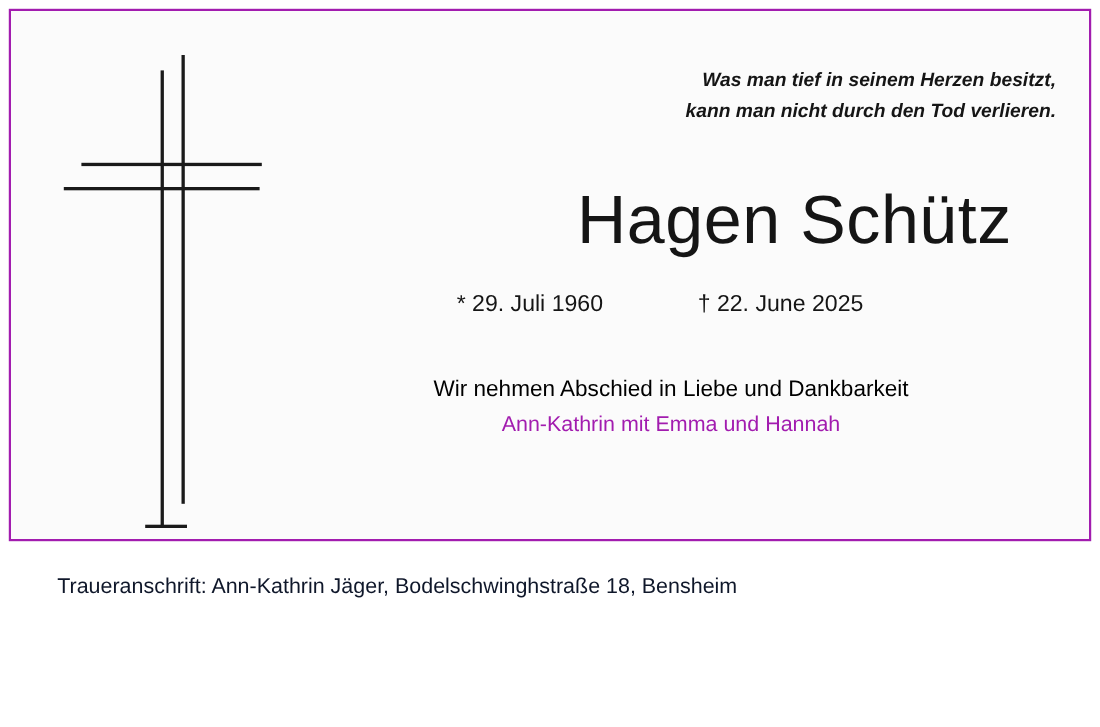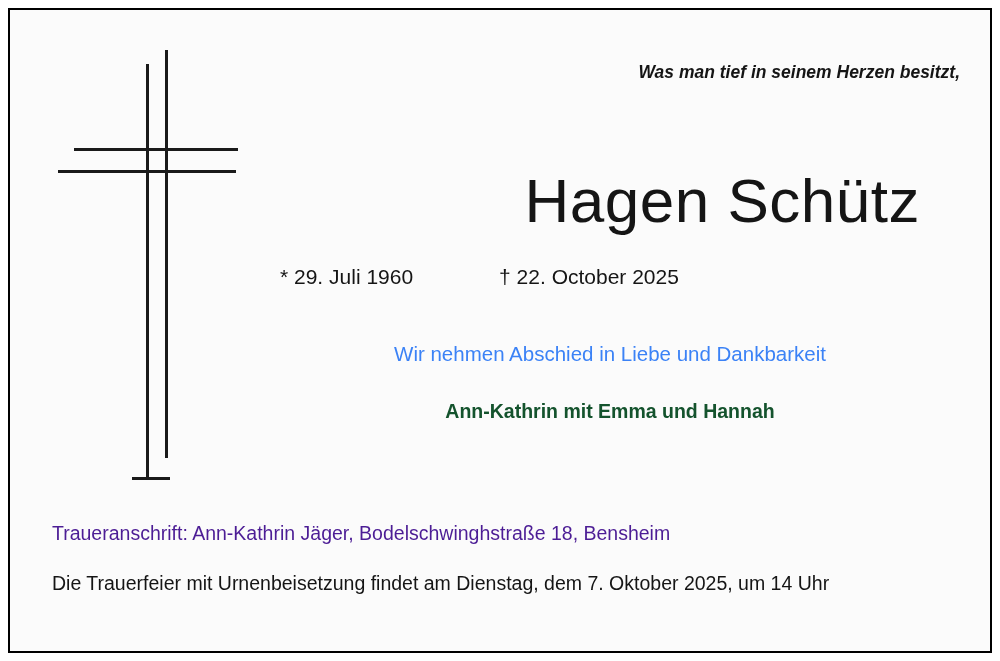--- a/index.html
+++ b/index.html
@@ -17,22 +17,22 @@
     height: 661px;
     background: #ffffff;
     box-sizing: border-box;
     overflow: hidden;
   }
   .obit-card {
     position: absolute;
     left: 8px;
     top: 8px;
     width: 984px;
-    height: 645px;
-    border: 2px solid #000000;
+    height: 484px;
+    border: 2px solid #a21caf;
     background: #fbfbfb;
     box-sizing: border-box;
   }
   
   .cross {
     position: absolute;
     left: 40px;
     top: 40px;
     width: 200px;
     height: 430px;
@@ -103,56 +103,57 @@
     letter-spacing: 0.5px;
     color: #151515;
   }
   
   .dates {
     position: absolute;
     left: 270px;
     top: 255px;
     width: 640px;
     display: flex;
+    justify-content: center;
     gap: 86px;
     font-size: 21px;
     color: #151515;
   }
   .dates span {
     white-space: nowrap;
   }
   
   .farewell {
     position: absolute;
     left: 270px;
     top: 332px;
     width: 660px;
     text-align: center;
     font-size: 20.5px;
-    color: #3b82f6;
+    color: #000000;
   }
   .family {
     position: absolute;
     left: 270px;
-    top: 387px;
+    top: 362px;
     width: 660px;
     text-align: center;
-    font-weight: bold;
+    font-weight: normal;
     font-size: 19.5px;
     line-height: 28.5px;
-    color: #14532d;
+    color: #a21caf;
   }
   
   .address {
     position: absolute;
     left: 42px;
     top: 512px;
     width: 900px;
     font-size: 19.5px;
-    color: #4c1d95;
+    color: #0f172a;
   }
   .ceremony {
     position: absolute;
     left: 42px;
     top: 558px;
     width: 910px;
     font-size: 19.5px;
     line-height: 30px;
     color: #151515;
   }
@@ -166,35 +167,35 @@
     <div class="cross">
       <div class="v-outer"></div>
       <div class="v-inner"></div>
       <div class="h-outer"></div>
       <div class="h-inner"></div>
       <div class="foot"></div>
     </div>
 
     <div class="verse">
       <div>Was man tief in seinem Herzen besitzt,</div>
+      <div>kann man nicht durch den Tod verlieren.</div>
     </div>
 
     <div class="name">Hagen Schütz</div>
 
     <div class="dates">
       <span>* 29. Juli 1960</span>
-      <span>† 22. October 2025</span>
+      <span>† 22. June 2025</span>
     </div>
 
     <div class="farewell">Wir nehmen Abschied in Liebe und Dankbarkeit</div>
 
     <div class="family">
       <div>Ann-Kathrin mit Emma und Hannah</div>
     </div>
 
     <div class="address">Traueranschrift: Ann-Kathrin Jäger, Bodelschwinghstraße 18, Bensheim</div>
 
     <div class="ceremony">
-      <div>Die Trauerfeier mit Urnenbeisetzung findet am Dienstag, dem 7. Oktober 2025, um 14 Uhr</div>
     </div>
 
   </div>
 </div>
 
 </body></html>

